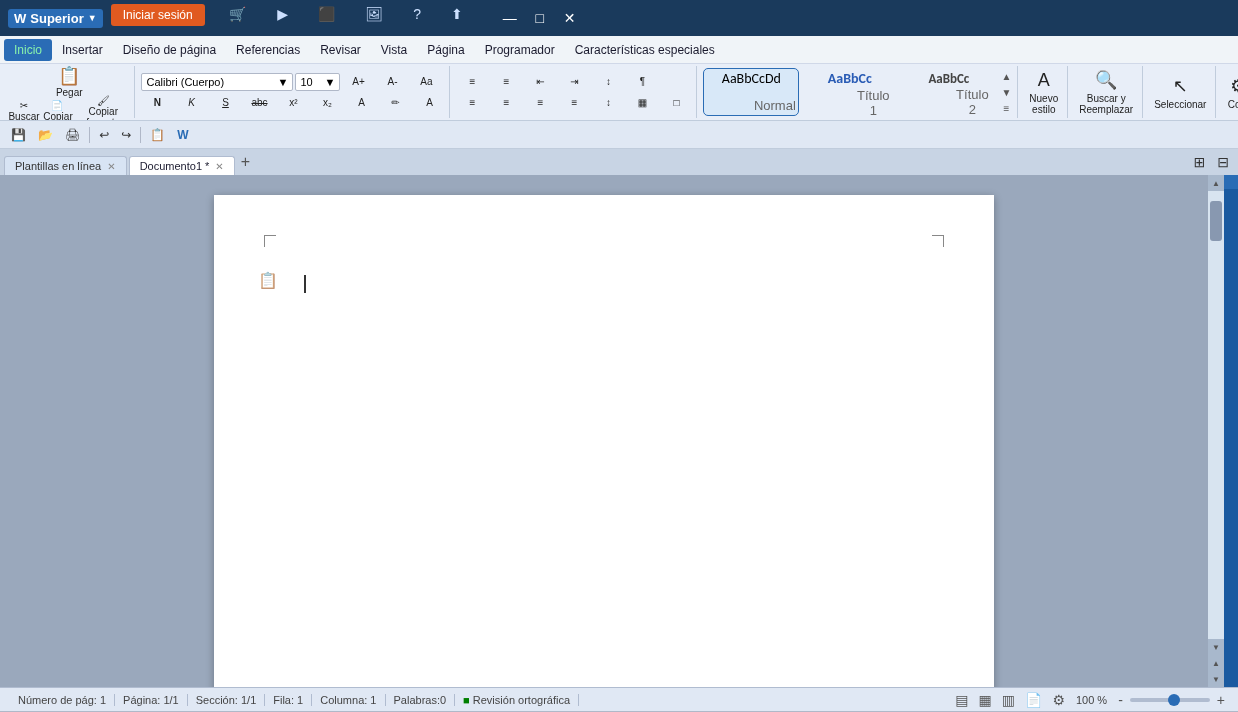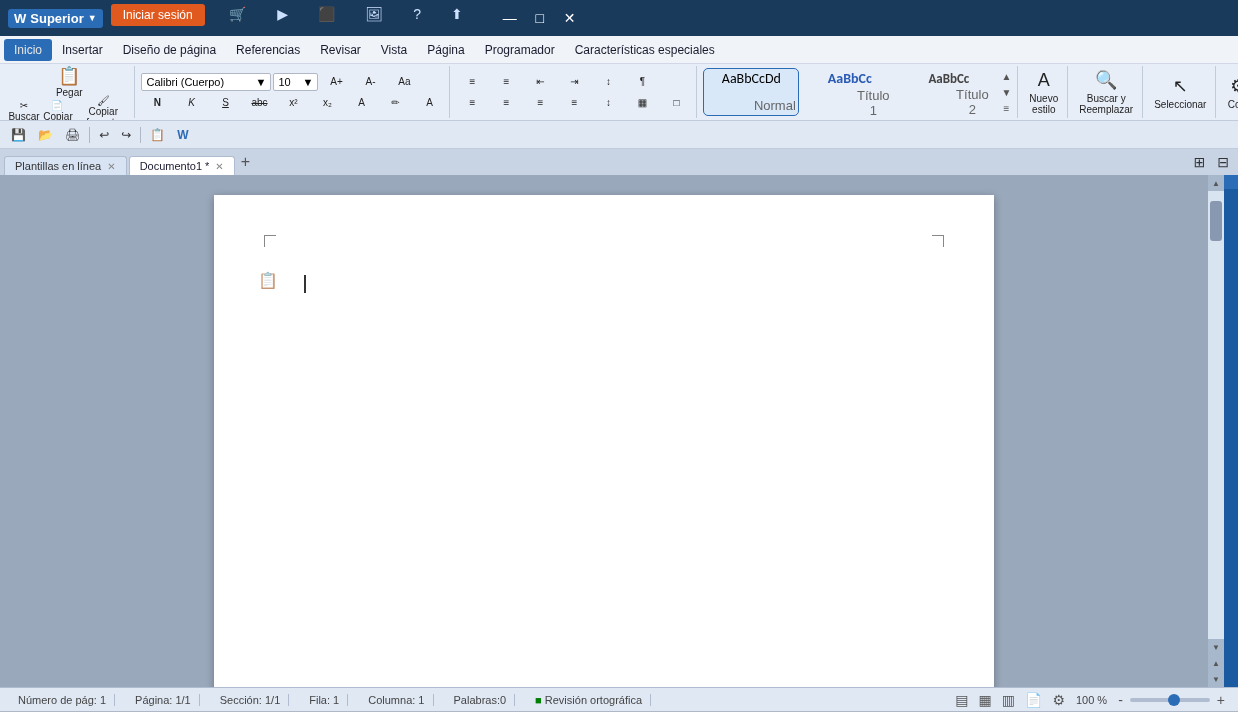--- a/index.html
+++ b/index.html
@@ -77,21 +77,21 @@
       padding: 0 4px;
       border-bottom: 1px solid #d0d8e8;
     }
     .menu-item {
       padding: 4px 10px;
       cursor: pointer;
       border-radius: 3px;
       font-size: 12px;
       color: #1a1a2e;
     }
-    .menu-item.active { background: #2a6cb5; color: #e5e5e5; }
+    .menu-item.active { background: #2a6cb5; color: #86efac; }
 
     
     #ribbon {
       background: #e8eef8;
       border-bottom: 1px solid #c0ccdc;
       padding: 2px 4px;
       display: flex;
       align-items: center;
       gap: 2px;
       min-height: 56px;
@@ -136,21 +136,21 @@
       background: white;
       padding: 2px 4px;
       font-size: 11px;
       cursor: pointer;
       display: flex;
       align-items: center;
       justify-content: space-between;
       gap: 4px;
       border-radius: 2px;
     }
-    .font-name-box { width: 130px; }
+    .font-name-box { width: 152px; }
     .font-size-box { width: 45px; }
 
     
     .styles-area {
       display: flex;
       align-items: center;
       gap: 2px;
     }
     .style-item {
       border: 1px solid transparent;
@@ -324,21 +324,21 @@
 
     
     #status-bar {
       background: #e0e8f4;
       height: 24px;
       display: flex;
       align-items: center;
       padding: 0 10px;
       font-size: 11px;
       color: #444;
-      gap: 12px;
+      gap: 0;
       border-top: 1px solid #b0bcd0;
     }
     .status-item { padding: 0 8px; border-right: 1px solid #b0bcd0; }
     .status-item:last-child { border-right: none; }
     .status-right { margin-left: auto; display: flex; align-items: center; gap: 4px; }
     .status-icon-btn {
       background: none;
       border: none;
       cursor: pointer;
       color: #555;

